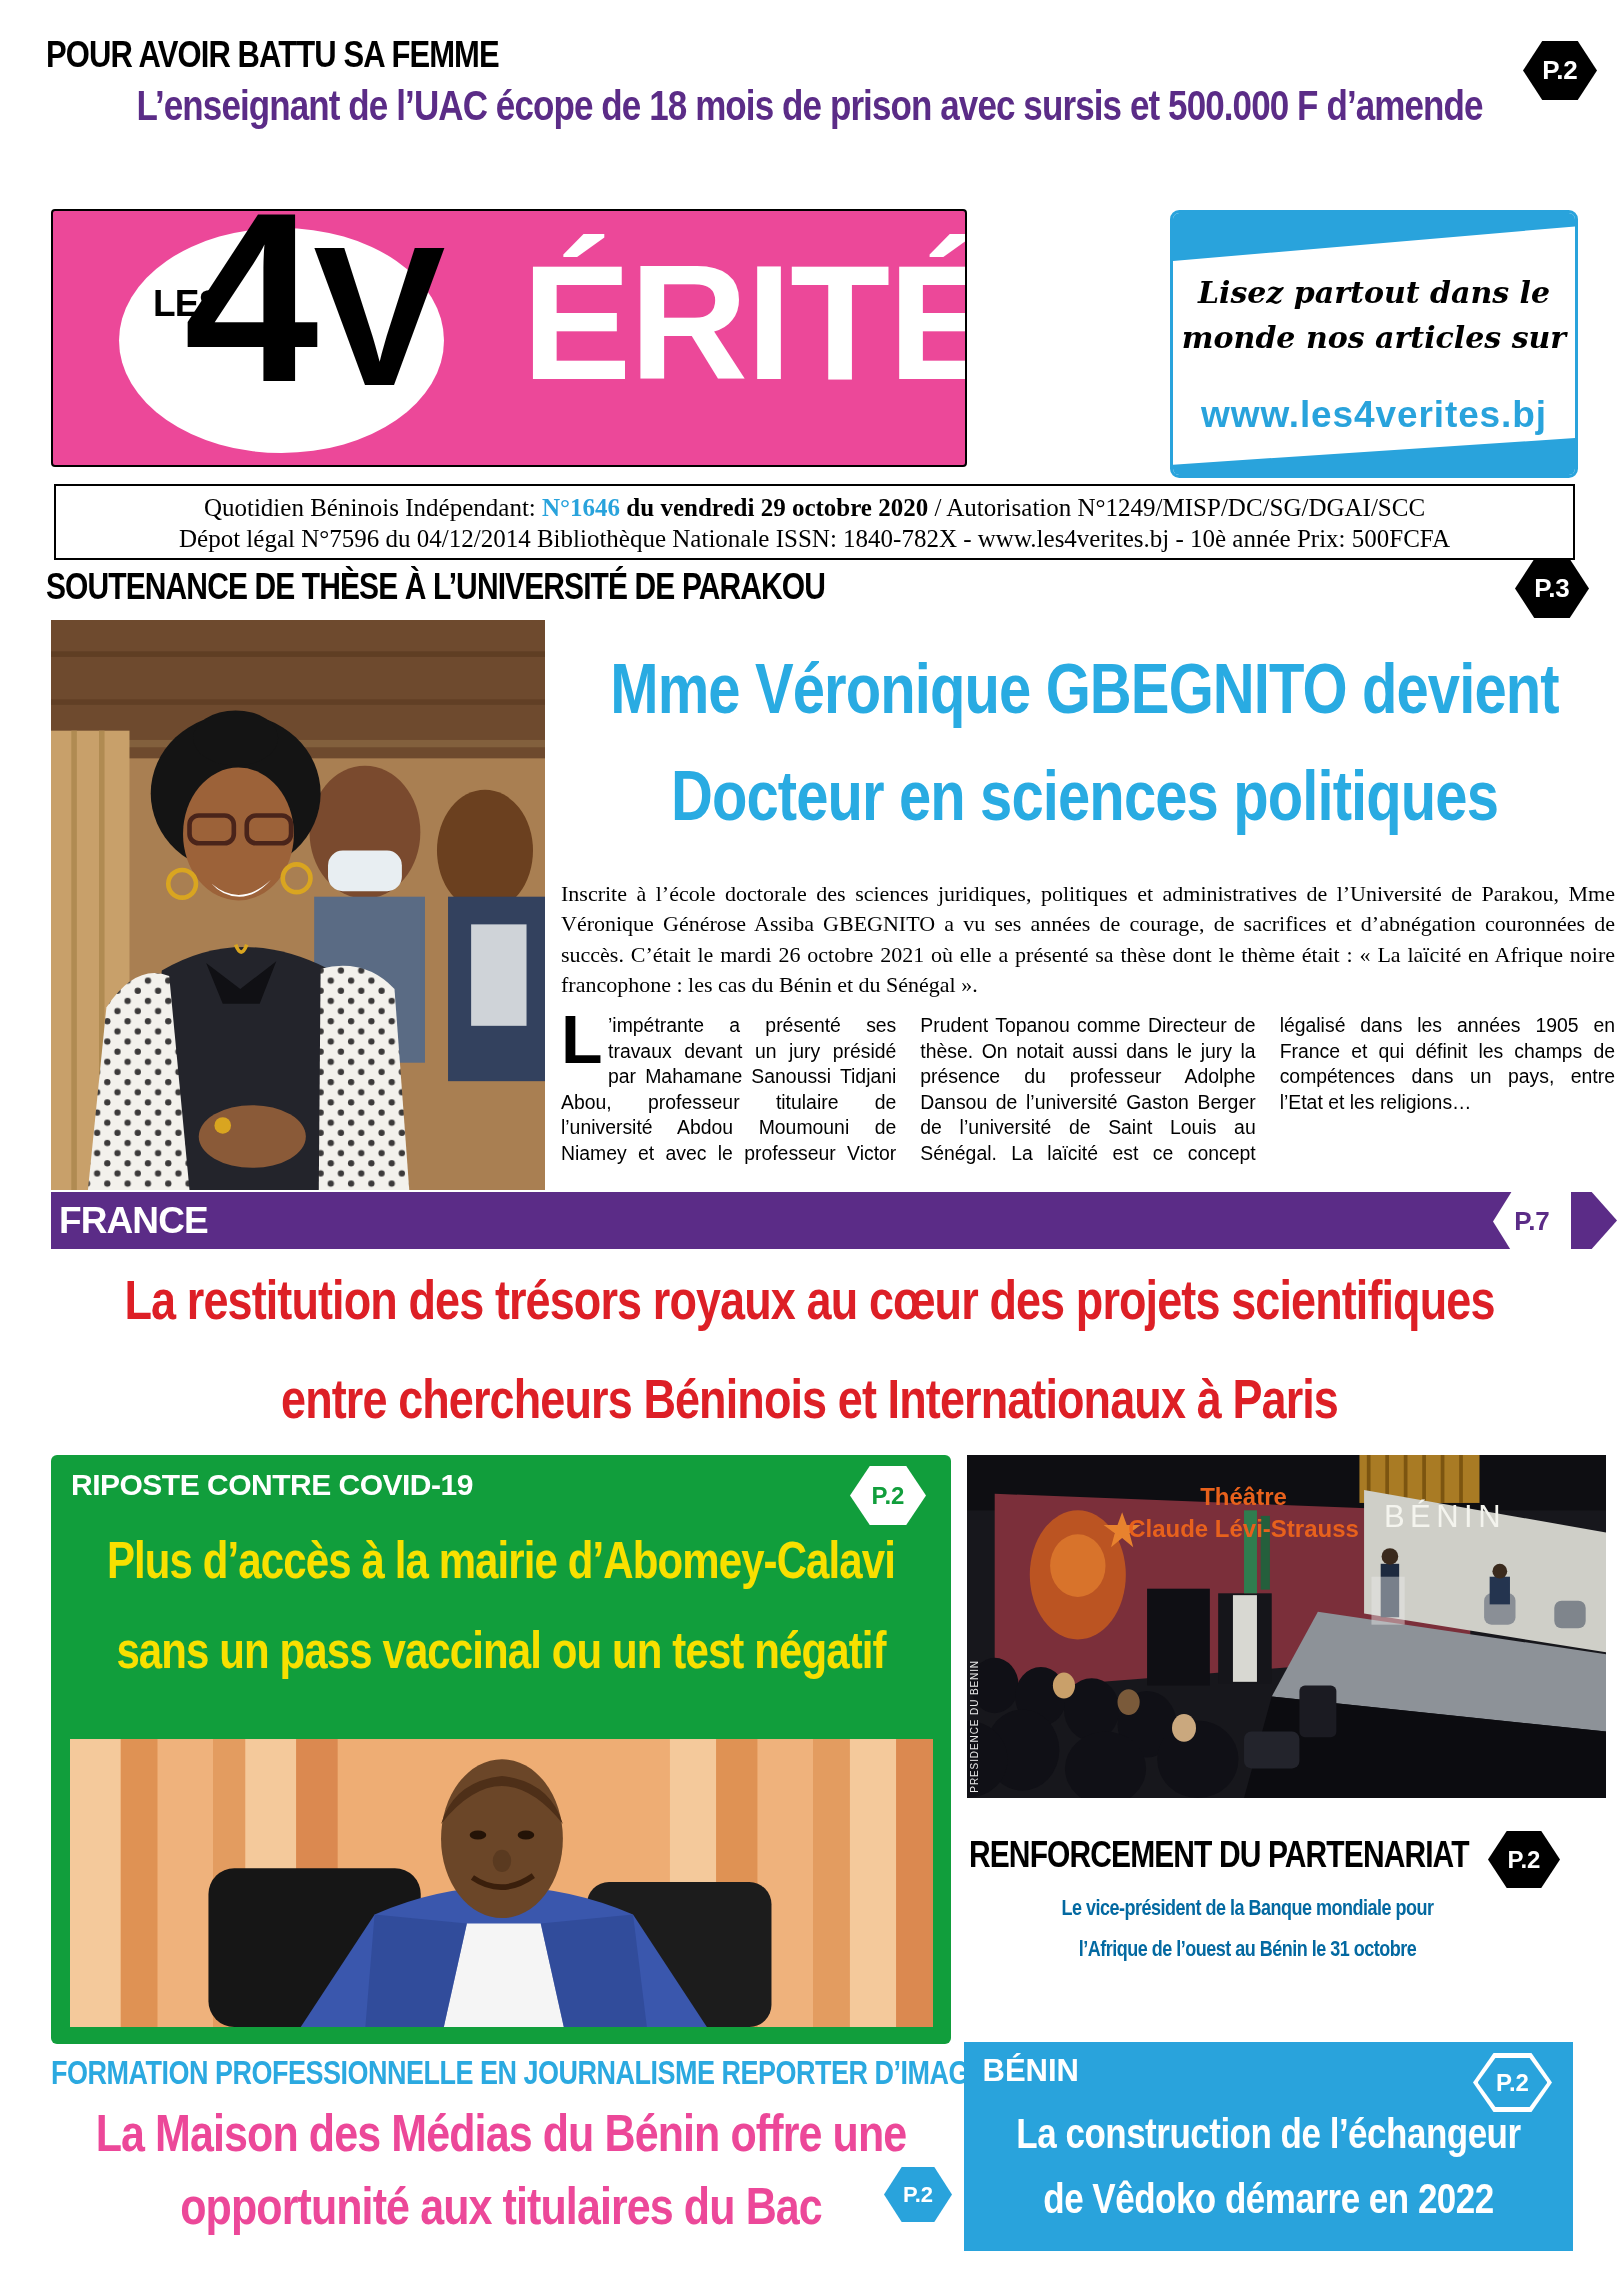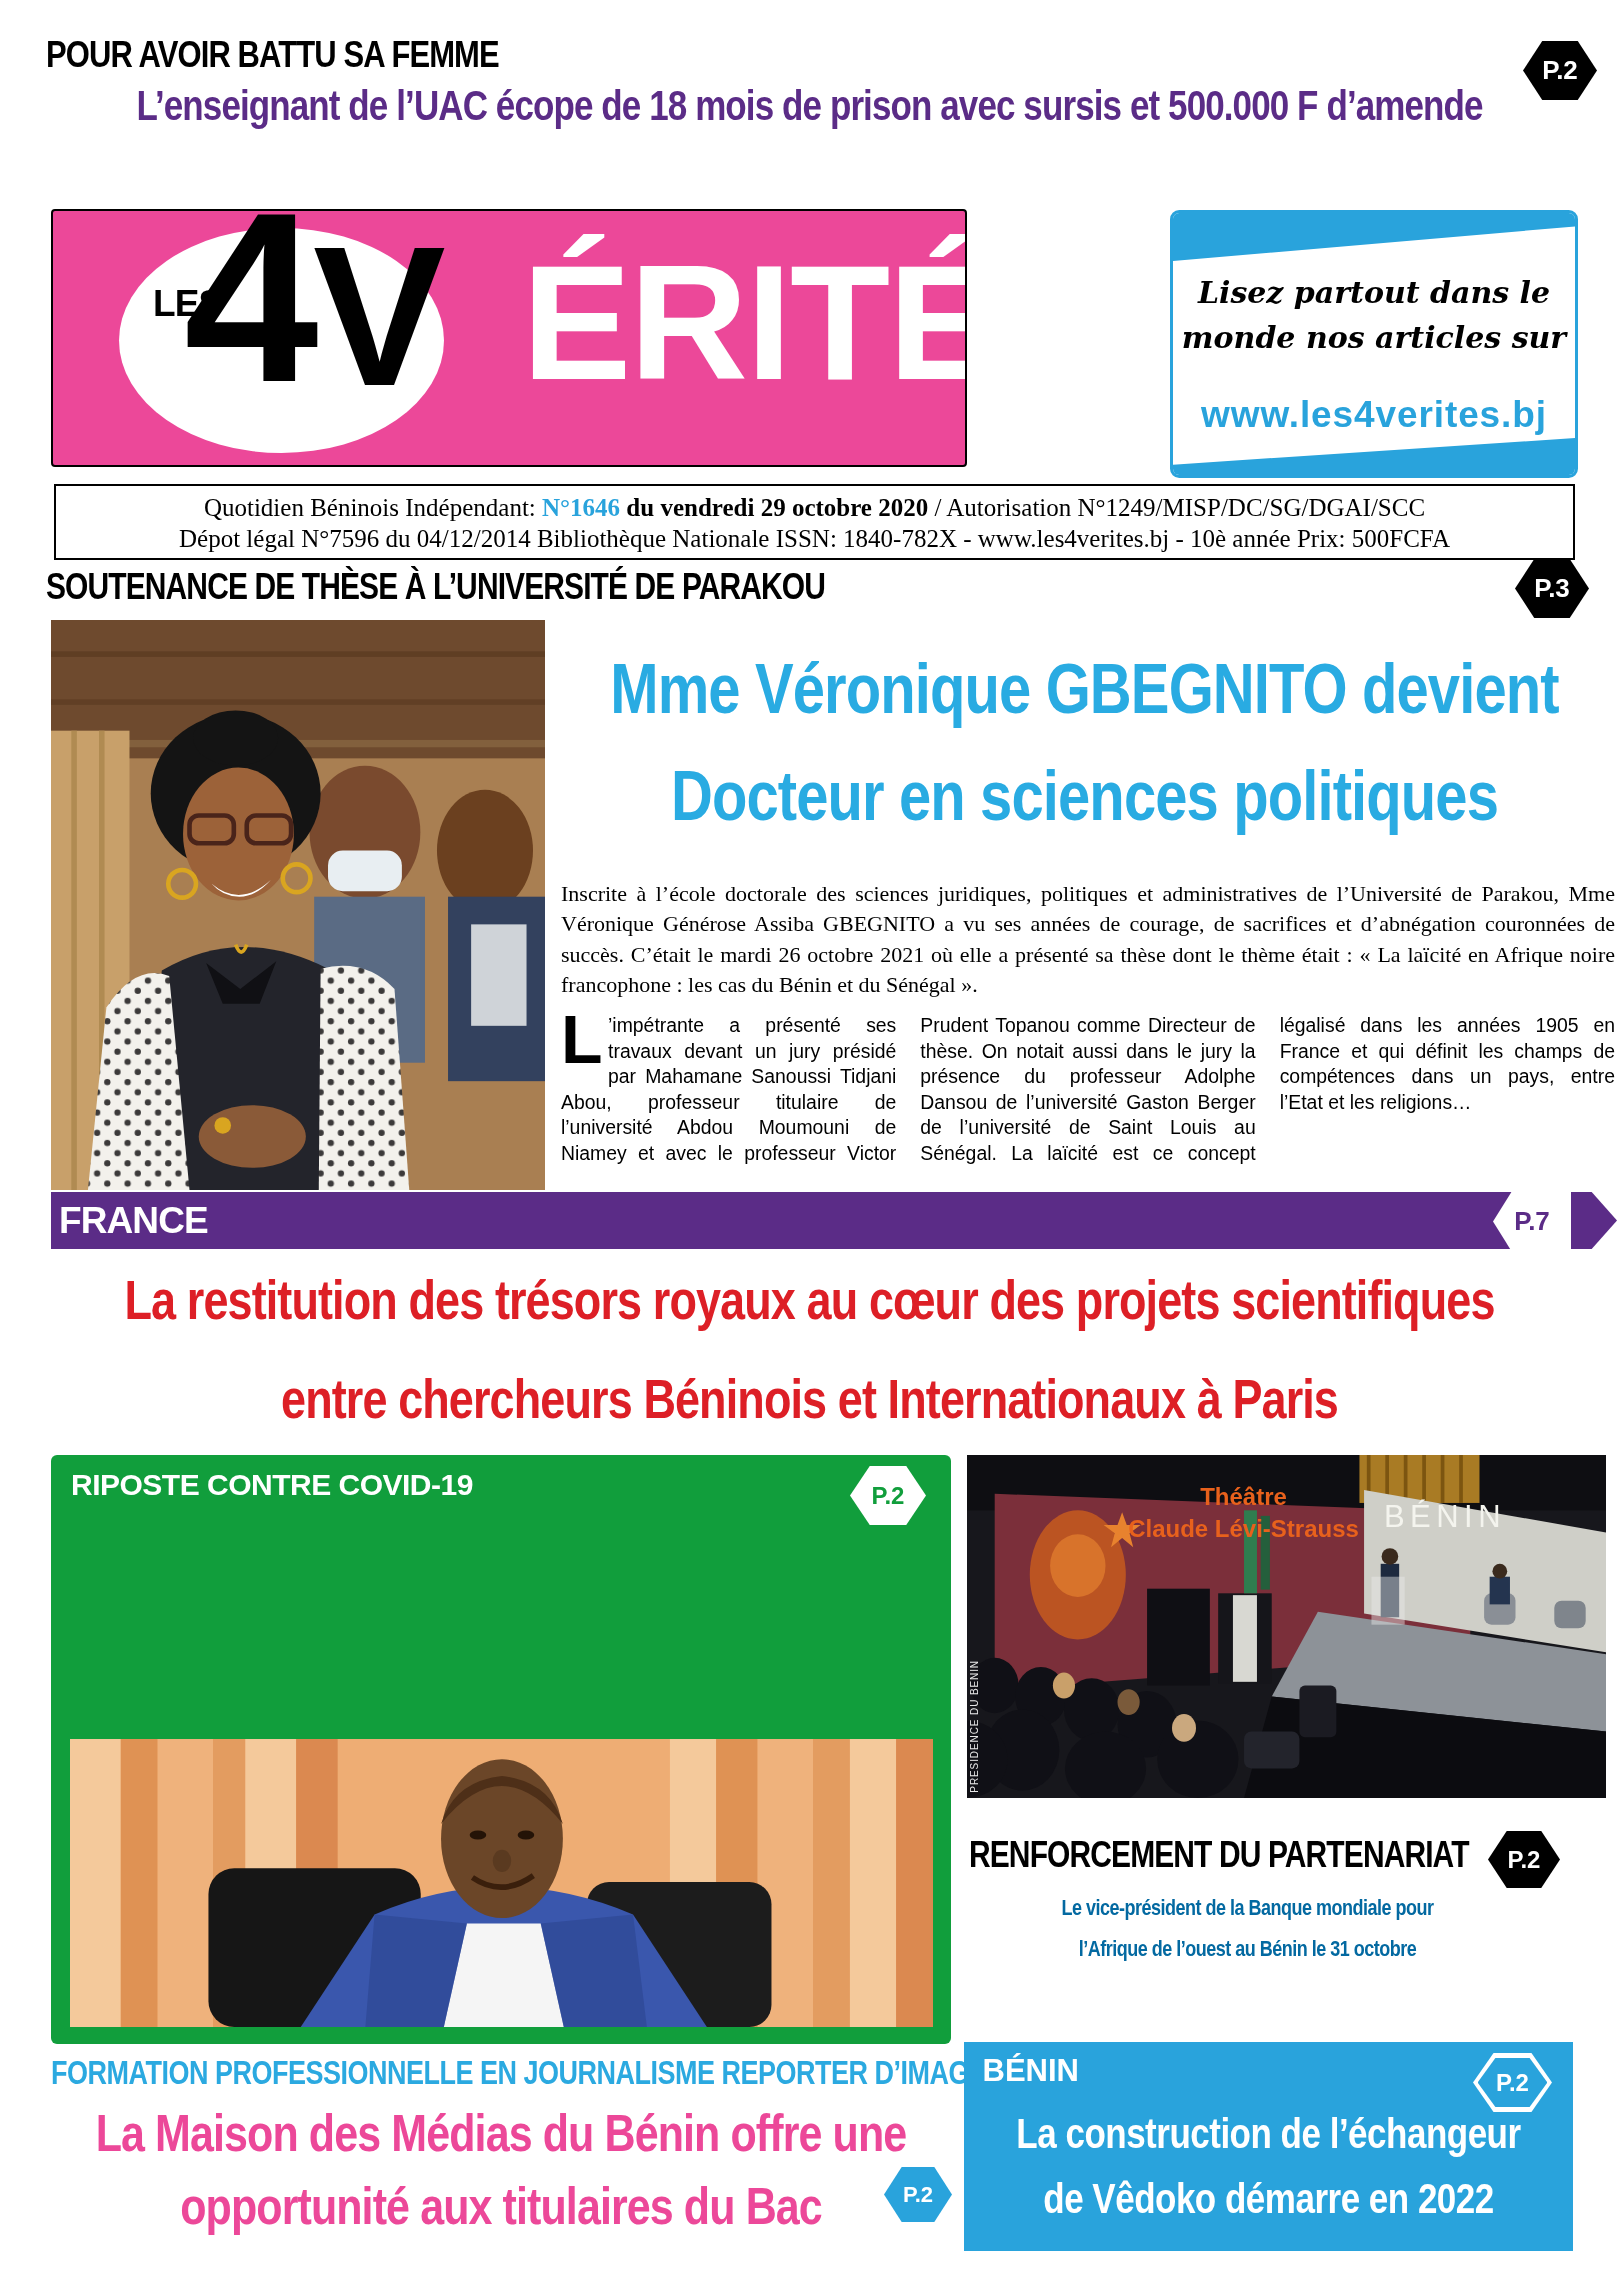--- a/index.html
+++ b/index.html
@@ -212,20 +212,24 @@
 
   <div class="abs red-headline">
     <div class="nowrap"><span class="tall">La restitution des trésors royaux au cœur des projets scientifiques</span></div>
     <div class="nowrap"><span class="tall">entre chercheurs Béninois et Internationaux à Paris</span></div>
   </div>
 
   <div class="abs covid-panel">
     <span class="covid-kicker">RIPOSTE CONTRE COVID-19</span>
     <div class="hex hex-white-green" style="left:799px;top:11px;width:76px;height:59px;font-size:24px;">
       <span>P.2</span>
+    </div>
+    <div class="covid-headline">
+      <div class="nowrap"><span class="tall">Plus d’accès à la mairie d’Abomey-Calavi</span></div>
+      <div class="nowrap"><span class="tall">sans un pass vaccinal ou un test négatif</span></div>
     </div>
 
     <div class="mayor-photo">
       <svg width="100%" height="100%" viewBox="0 0 935 312" preserveAspectRatio="none">
         <rect width="935" height="312" fill="#eead74"></rect>
         <g opacity="0.85">
           <rect x="0" width="55" height="312" fill="#f6cfa2"></rect>
             <rect x="55" width="40" height="312" fill="#dd8e4f"></rect>
           <rect x="95" width="60" height="312" fill="#f0b47e"></rect>
             <rect x="155" width="35" height="312" fill="#e29a5d"></rect>

